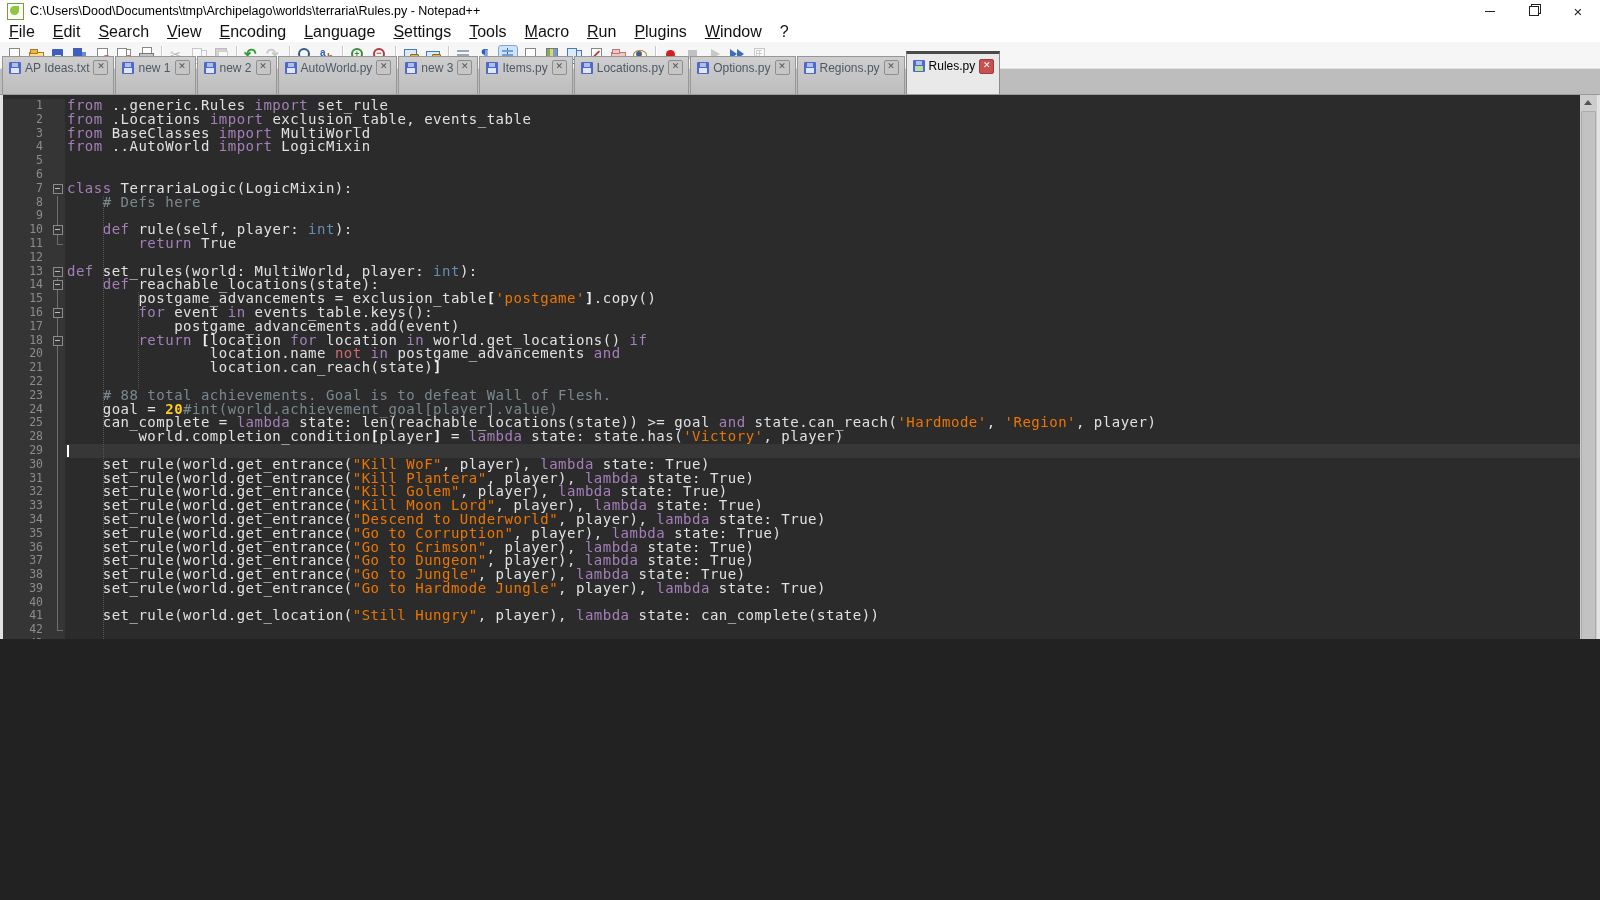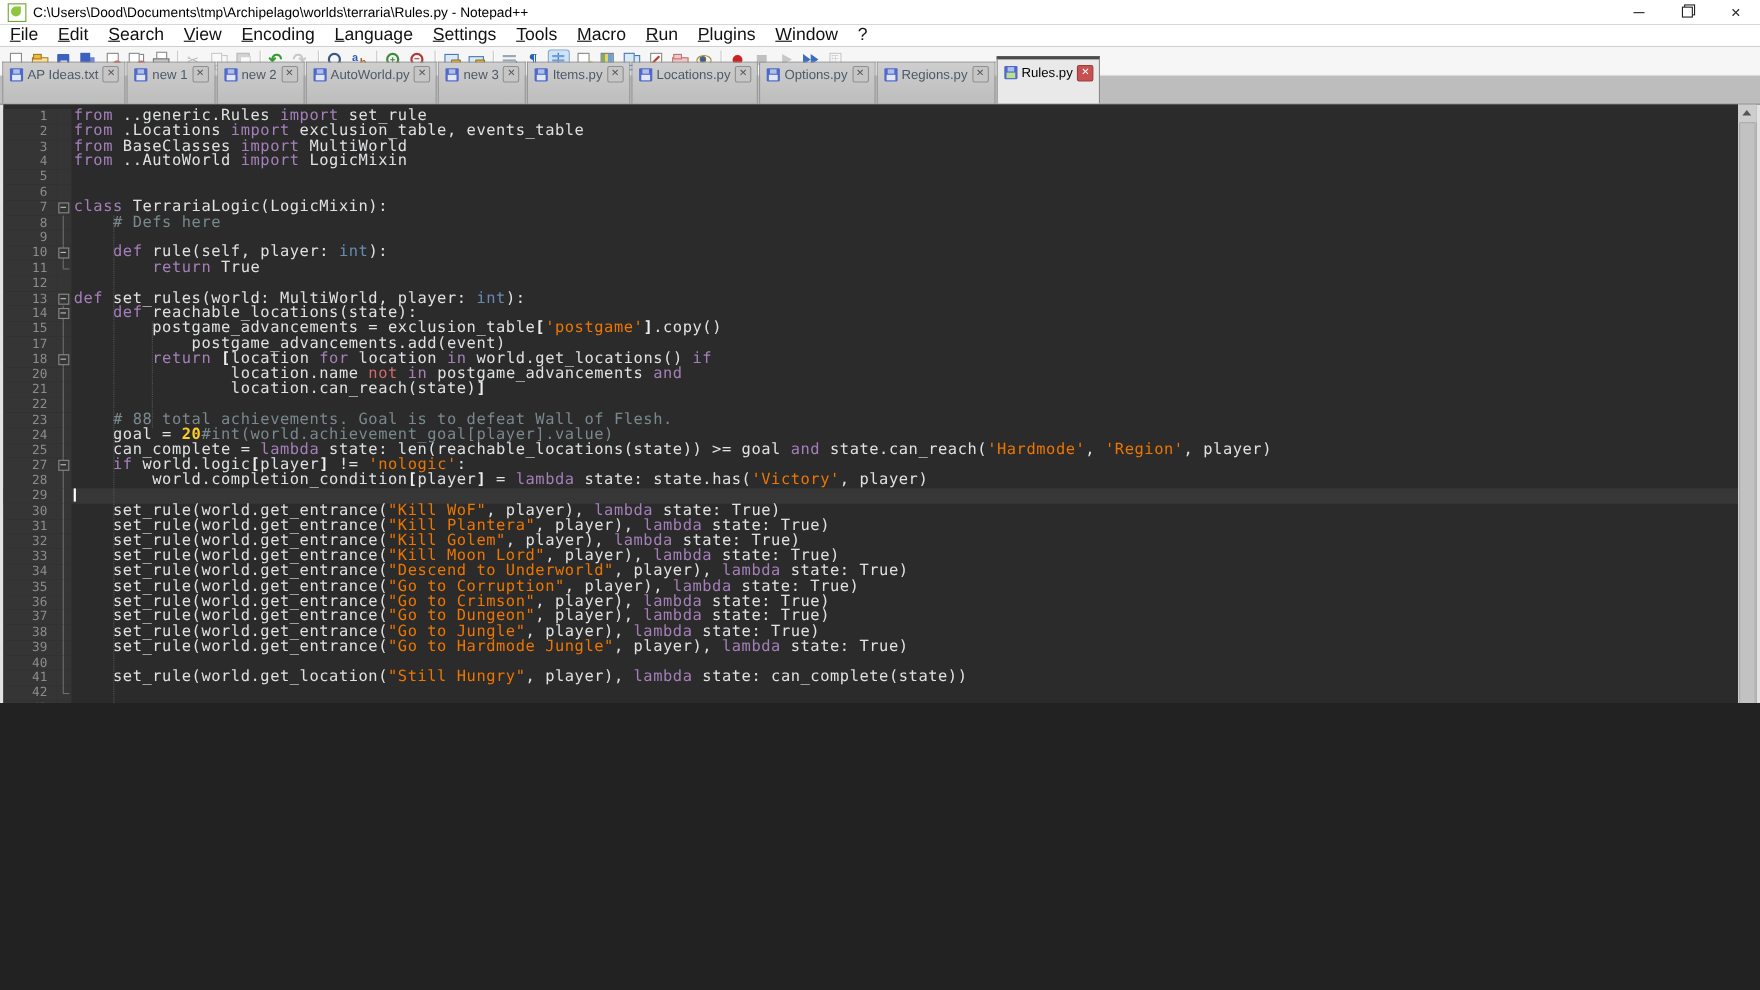--- a/index.html
+++ b/index.html
@@ -1,16 +1,16 @@
 <!DOCTYPE html>
 <html><head>
 <meta charset="utf-8">
 <style>
   html,body{margin:0;padding:0;background:#222;}
-  .win{position:relative;width:1600px;height:639px;font-family:"Liberation Sans",sans-serif;background:#000000;overflow:hidden;}
+  .win{position:relative;width:1600px;height:639px;font-family:"Liberation Sans",sans-serif;background:#0ea5e9;overflow:hidden;}
 
   
   .titlebar{height:22px;background:#ffffff;display:flex;align-items:center;font-size:12.5px;color:#000;}
   .npp-ico{width:15px;height:15px;margin:0 6px 0 7px;position:relative;background:#fff;border:1px solid #6ca52f;}
   .npp-ico::before{content:"";position:absolute;left:2px;top:2px;width:9px;height:9px;background:#8dc63f;border-radius:50% 0 50% 50%;}
   .titlebar .cap{flex:1;white-space:nowrap;overflow:hidden;}
   .winbtn{width:44px;height:22px;display:flex;align-items:center;justify-content:center;color:#222;}
   .wb-min::before{content:"";width:10px;height:1px;background:#222;display:block;}
   .wb-rst::before{content:"";width:8px;height:8px;border:1px solid #222;display:block;box-shadow:2px -2px 0 -1px #fff,2px -2px 0 0 #222;}
   .wb-cls{font-size:15px;line-height:15px;}
@@ -313,20 +313,25 @@
           <span class="lnum">14</span>
           <span class="fold boxv"></span>
           <span class="ltxt"><span class="tk-d">    </span><span class="tk-k">def</span><span class="tk-d"> reachable_locations(state):</span></span>
         </div>
         <div class="cl">
           <span class="lnum">15</span>
           <span class="fold v"></span>
           <span class="ltxt"><span class="tk-d">        postgame_advancements = exclusion_table</span><span class="tk-b">[</span><span class="tk-s">'postgame'</span><span class="tk-b">]</span><span class="tk-d">.copy()</span></span>
         </div>
         <div class="cl">
+          <span class="lnum">16</span>
+          <span class="fold boxv"></span>
+          <span class="ltxt"><span class="tk-d">        </span><span class="tk-k">for</span><span class="tk-d"> event </span><span class="tk-k">in</span><span class="tk-d"> events_table.keys():</span></span>
+        </div>
+        <div class="cl">
           <span class="lnum">17</span>
           <span class="fold v"></span>
           <span class="ltxt"><span class="tk-d">            postgame_advancements.add(event)</span></span>
         </div>
         <div class="cl">
           <span class="lnum">18</span>
           <span class="fold boxv"></span>
           <span class="ltxt"><span class="tk-d">        </span><span class="tk-k">return</span><span class="tk-d"> </span><span class="tk-b">[</span><span class="tk-d">location </span><span class="tk-k">for</span><span class="tk-d"> location </span><span class="tk-k">in</span><span class="tk-d"> world.get_locations() </span><span class="tk-k">if</span></span>
         </div>
         <div class="cl">
@@ -351,25 +356,20 @@
         </div>
         <div class="cl">
           <span class="lnum">24</span>
           <span class="fold v"></span>
           <span class="ltxt"><span class="tk-d">    goal = </span><span class="tk-n">20</span><span class="tk-c">#int(world.achievement_goal[player].value)</span></span>
         </div>
         <div class="cl">
           <span class="lnum">25</span>
           <span class="fold v"></span>
           <span class="ltxt"><span class="tk-d">    can_complete = </span><span class="tk-k">lambda</span><span class="tk-d"> state: len(reachable_locations(state)) &gt;= goal </span><span class="tk-k">and</span><span class="tk-d"> state.can_reach(</span><span class="tk-s">'Hardmode'</span><span class="tk-d">, </span><span class="tk-s">'Region'</span><span class="tk-d">, player)</span></span>
-        </div>
-        <div class="cl">
-          <span class="lnum">27</span>
-          <span class="fold boxv"></span>
-          <span class="ltxt"><span class="tk-d">    </span><span class="tk-k">if</span><span class="tk-d"> world.logic</span><span class="tk-b">[</span><span class="tk-d">player</span><span class="tk-b">]</span><span class="tk-d"> != </span><span class="tk-s">'nologic'</span><span class="tk-d">:</span></span>
         </div>
         <div class="cl">
           <span class="lnum">28</span>
           <span class="fold v"></span>
           <span class="ltxt"><span class="tk-d">        world.completion_condition</span><span class="tk-b">[</span><span class="tk-d">player</span><span class="tk-b">]</span><span class="tk-d"> = </span><span class="tk-k">lambda</span><span class="tk-d"> state: state.has(</span><span class="tk-s">'Victory'</span><span class="tk-d">, player)</span></span>
         </div>
         <div class="cl cur">
           <span class="lnum">29</span>
           <span class="fold v"></span>
           <span class="ltxt"><span class="caret"></span></span>

